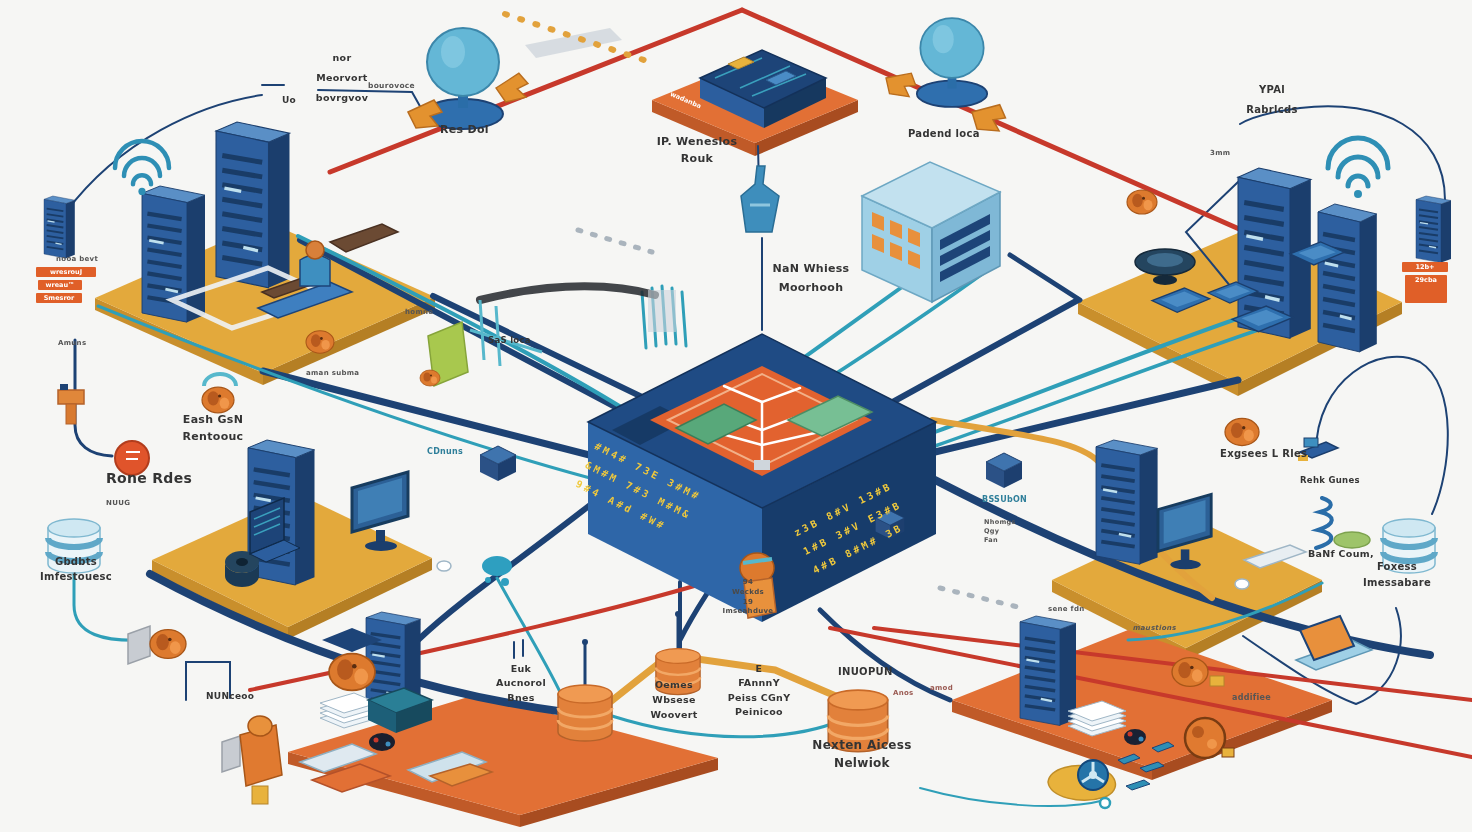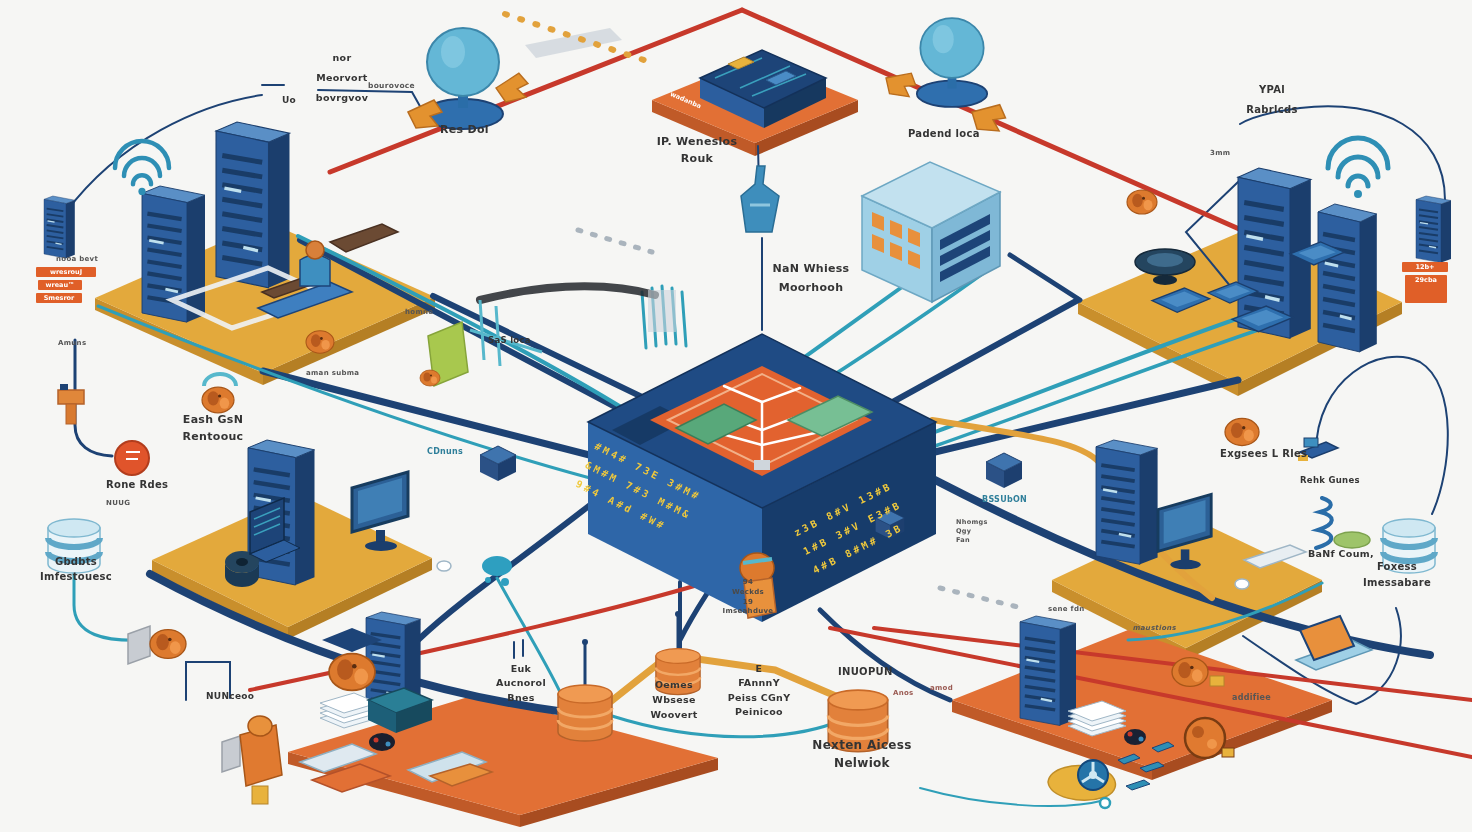--- a/index.html
+++ b/index.html
@@ -470,21 +470,21 @@
 <div class="lbl" style="left:440px;top:122px;font-size:11px;">Res Dol</div>
 <div class="lbl c" style="left:697px;top:134px;font-size:11px;">IP. Weneslos
 Rouk</div>
 <div class="lbl" style="left:908px;top:126px;font-size:10px;">Padend loca</div>
 <div class="lbl c" style="left:1272px;top:80px;font-size:10px;line-height:2;">YPAl
 Rabrlcds</div>
 <div class="lbl c" style="left:811px;top:260px;font-size:11px;line-height:1.7;">NaN Whiess
 Moorhooh</div>
 <div class="lbl c" style="left:213px;top:412px;font-size:11px;">Eash GsN
 Rentoouc</div>
-<div class="lbl" style="left:106px;top:468px;font-size:10px;margin-top:9px;">Rone Rdes</div>
+<div class="lbl" style="left:106px;top:468px;font-size:14px;">Rone Rdes</div>
 <div class="lbl c" style="left:76px;top:554px;font-size:10px;">Gbdbts
 Imfestouesc</div>
 <div class="lbl tiny" style="left:106px;top:498px;font-size:7px;">NUUG</div>
 <div class="lbl" style="left:206px;top:690px;font-size:9px;">NUNceoo</div>
 <div class="lbl c" style="left:521px;top:662px;font-size:9.5px;">Euk
 Aucnorol
 Bnes</div>
 <div class="lbl c" style="left:674px;top:677px;font-size:9.5px;line-height:1.6;">Oemes
 Wbsese
 Woovert</div>
@@ -502,21 +502,21 @@
 Imessabare</div>
 <div class="lbl tiny" style="left:1232px;top:692px;font-size:8px;">addifiee</div>
 <div class="lbl tiny" style="left:1133px;top:623px;font-size:7px;font-style:italic;">maustions</div>
 <div class="lbl tiny" style="left:56px;top:254px;font-size:7px;">nooa bevt</div>
 <div class="lbl tiny" style="left:58px;top:338px;font-size:7px;">Amuns</div>
 <div class="lbl tiny" style="left:306px;top:344px;font-size:7px;margin-top:24px;">aman subma</div>
 <div class="lbl tiny" style="left:405px;top:307px;font-size:7px;">homne</div>
 <div class="lbl" style="left:488px;top:334px;font-size:8.5px;">SaS loca</div>
 <div class="lbl teal" style="left:427px;top:446px;font-size:8px;">CDnuns</div>
 <div class="lbl teal" style="left:982px;top:494px;font-size:8px;">BSSUbON</div>
-<div class="lbl tiny" style="left:956px;top:518px;font-size:6.5px;line-height:1.4;">Nhomgs
+<div class="lbl tiny" style="left:984px;top:518px;font-size:6.5px;line-height:1.4;">Nhomgs
 Qgy
 Fan</div>
 <div class="lbl tiny" style="left:893px;top:688px;font-size:7px;color:#9a5a52;">Anos</div>
 <div class="lbl tiny" style="left:930px;top:683px;font-size:7px;color:#9a5a52;">amod</div>
 <div class="lbl c tiny" style="left:748px;top:578px;font-size:7px;line-height:1.4;color:#4a4a4a;">94
 Weckds
 19
 Imseahduve</div>
 <div class="lbl tiny" style="left:1048px;top:604px;font-size:7px;">sene fdn</div>
 <div class="lbl tiny" style="left:1210px;top:148px;font-size:7px;">3mm</div>

